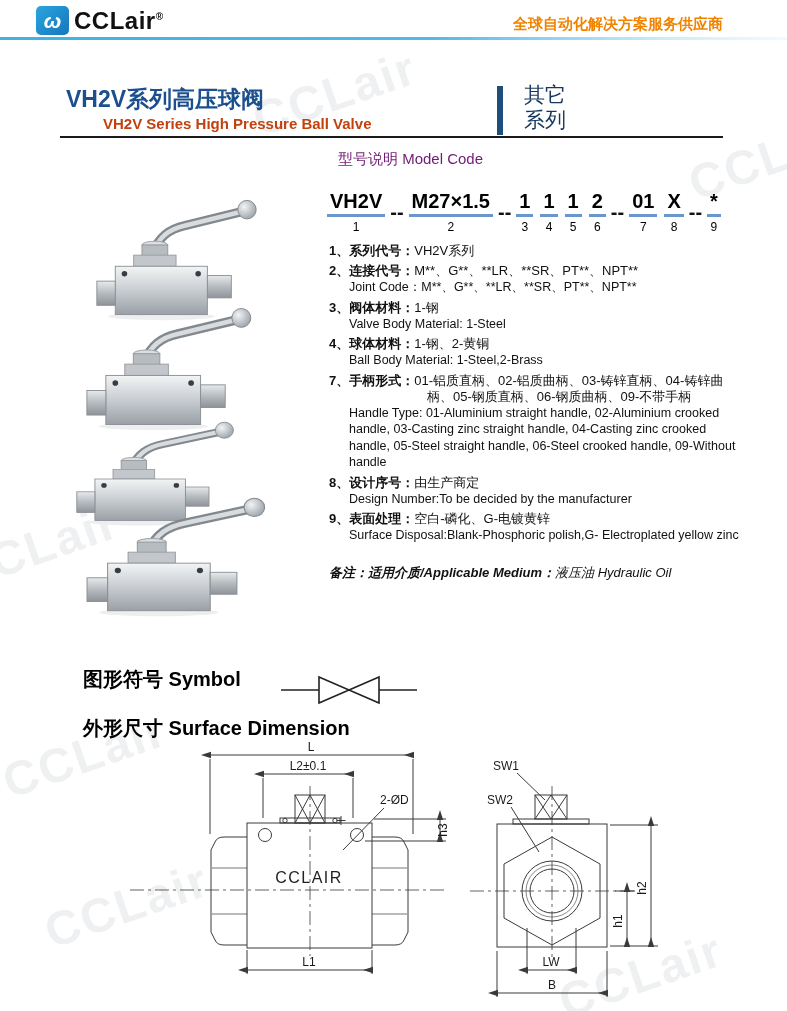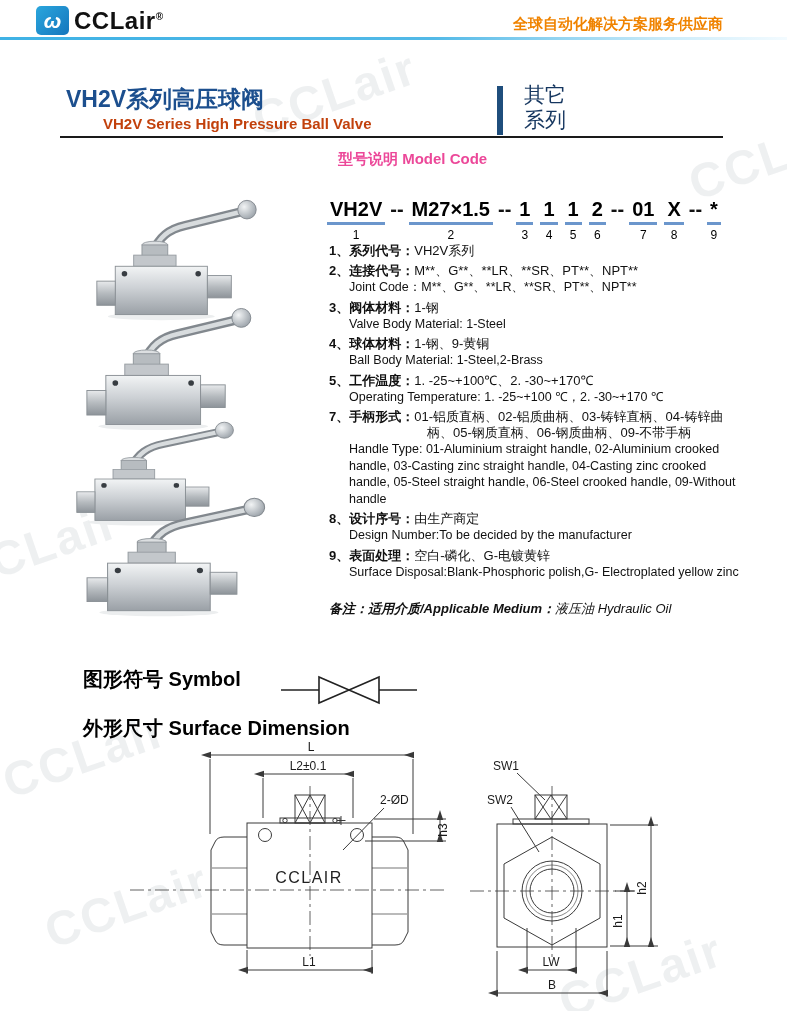--- a/index.html
+++ b/index.html
@@ -26,22 +26,22 @@
   .blue-rule{position:absolute;left:0;top:37px;width:787px;height:3px;
     background:linear-gradient(to right,#3fb2e5 0%,#52b9e7 55%,#cdecfa 85%,#f3fbff 100%);}
   
   .title-zh{position:absolute;left:66px;top:84px;font-size:23px;font-weight:bold;color:#1c4f8e;}
   .title-en{position:absolute;left:83px;top:115px;font-size:15px;font-weight:bold;color:#c2410c;margin-left:20px;}
   .side-tag-bar{position:absolute;left:497px;top:86px;width:6px;height:49px;background:#1f4e7c;}
   .side-tag{position:absolute;left:509px;top:83px;font-family:"Liberation Serif",serif;
     font-size:21px;line-height:25px;color:#15365f;margin-left:15px;}
   .title-rule{position:absolute;left:60px;top:136px;width:663px;height:2px;background:#1a1a1a;}
   
-  .model-heading{position:absolute;left:338px;top:150px;font-size:15px;font-weight:bold;color:#ec4899;}
-  .model-code{position:absolute;left:327px;top:197px;display:flex;align-items:flex-start;}
+  .model-heading{position:absolute;left:338px;top:150px;font-size:15px;font-weight:normal;color:#701a75;}
+  .model-code{position:absolute;left:327px;top:189px;display:flex;align-items:center;}
   .mc-seg{display:flex;flex-direction:column;align-items:center;}
   .mc-text{font-size:20px;font-weight:bold;color:#000;border-bottom:3px solid #6b96cc;
     padding:0 3px 1px 3px;line-height:24px;}
   .mc-num{font-size:12px;color:#000;margin-top:3px;}
   .mc-sep{font-size:20px;font-weight:bold;line-height:24px;margin:0 5px;}
   .mc-gap{width:7px;}
   
   .specs{position:absolute;left:329px;top:243px;width:412px;}
   .spec{margin-bottom:4px;}
   .spec-zh{font-size:13px;line-height:16px;padding-left:98px;text-indent:-98px;}
@@ -218,26 +218,22 @@
     </div>
     <div class="spec">
       <div class="spec-zh"><b>2、</b><b>连接代号：</b><span>M**、G**、**LR、**SR、PT**、NPT**</span></div>
       <div class="spec-en">Joint Code：M**、G**、**LR、**SR、PT**、NPT**</div>
     </div>
     <div class="spec">
       <div class="spec-zh"><b>3、</b><b>阀体材料：</b><span>1-钢</span></div>
       <div class="spec-en">Valve Body Material: 1-Steel</div>
     </div>
     <div class="spec">
-      <div class="spec-zh"><b>4、</b><b>球体材料：</b><span>1-钢、9-黄铜</span></div>
+      <div class="spec-zh"><b>4、</b><b>球体材料：</b><span>1-钢、2-黄铜</span></div>
       <div class="spec-en">Ball Body Material: 1-Steel,2-Brass</div>
-    </div>
-    <div class="spec">
-      <div class="spec-zh"><b>5、</b><b>工作温度：</b><span>1. -25~+100℃、2. -30~+170℃</span></div>
-      <div class="spec-en">Operating Temperature: 1. -25~+100 ℃，2. -30~+170 ℃</div>
     </div>
     <div class="spec">
       <div class="spec-zh"><b>7、</b><b>手柄形式：</b><span>01-铝质直柄、02-铝质曲柄、03-铸锌直柄、04-铸锌曲柄、05-钢质直柄、06-钢质曲柄、09-不带手柄</span></div>
       <div class="spec-en">Handle Type: 01-Aluminium straight handle, 02-Aluminium crooked handle, 03-Casting zinc straight handle, 04-Casting zinc crooked handle, 05-Steel straight handle, 06-Steel crooked handle, 09-Without handle</div>
     </div>
     <div class="spec">
       <div class="spec-zh"><b>8、</b><b>设计序号：</b><span>由生产商定</span></div>
       <div class="spec-en">Design Number:To be decided by the manufacturer</div>
     </div>
     <div class="spec">

